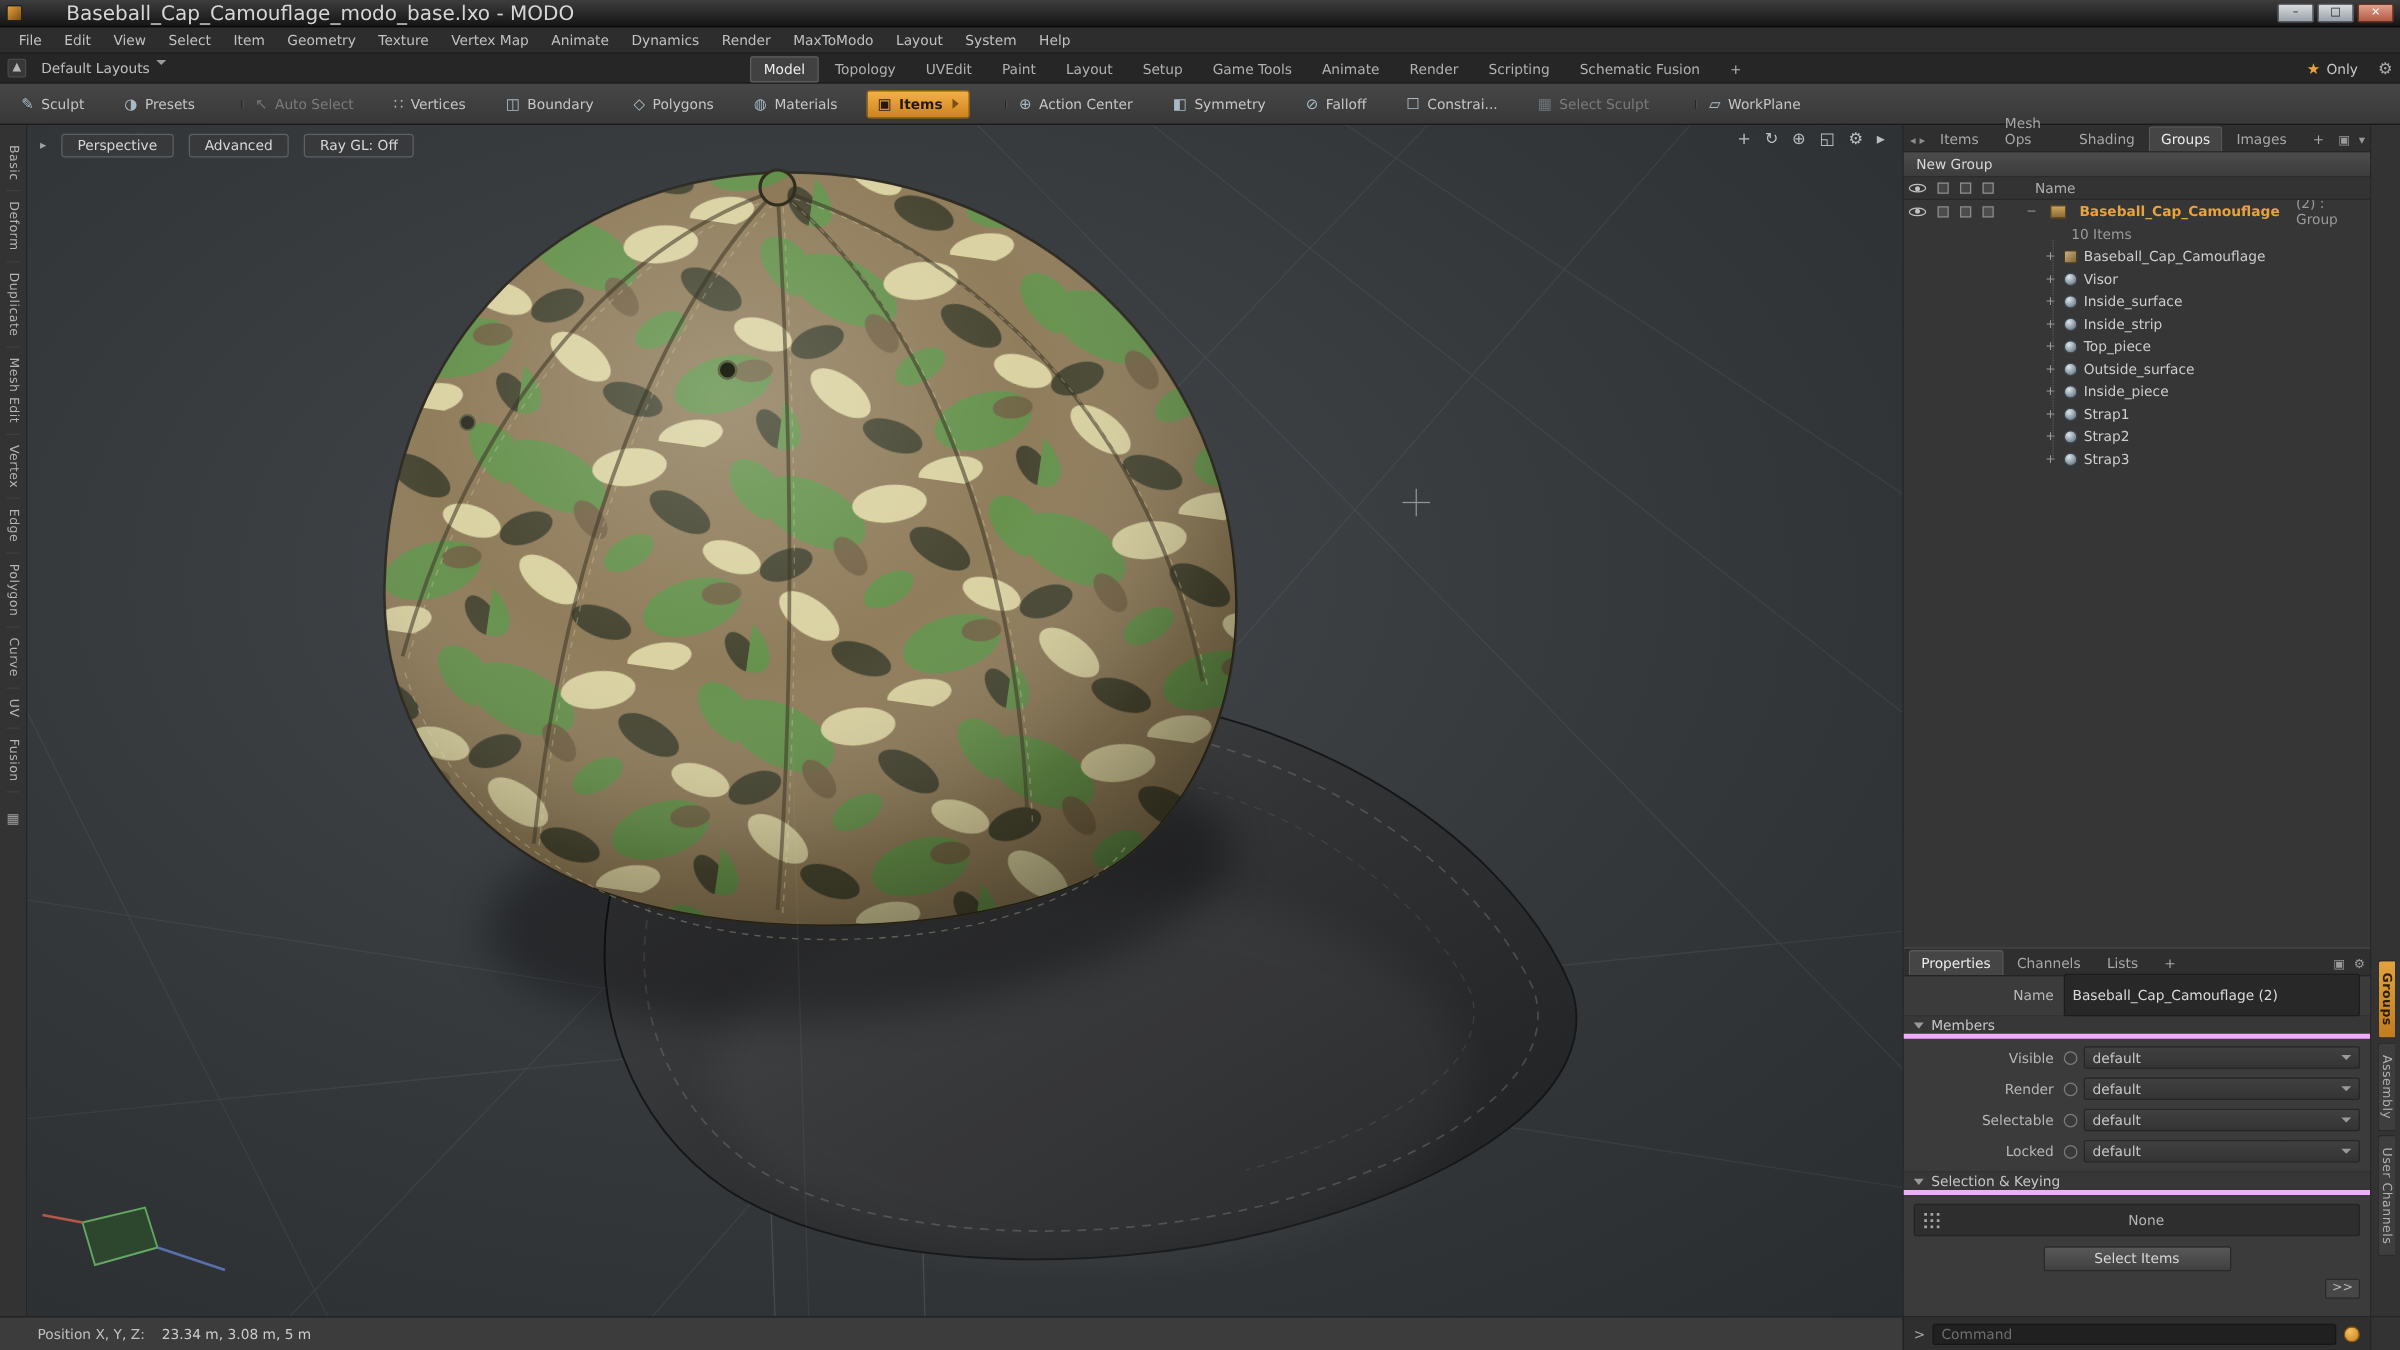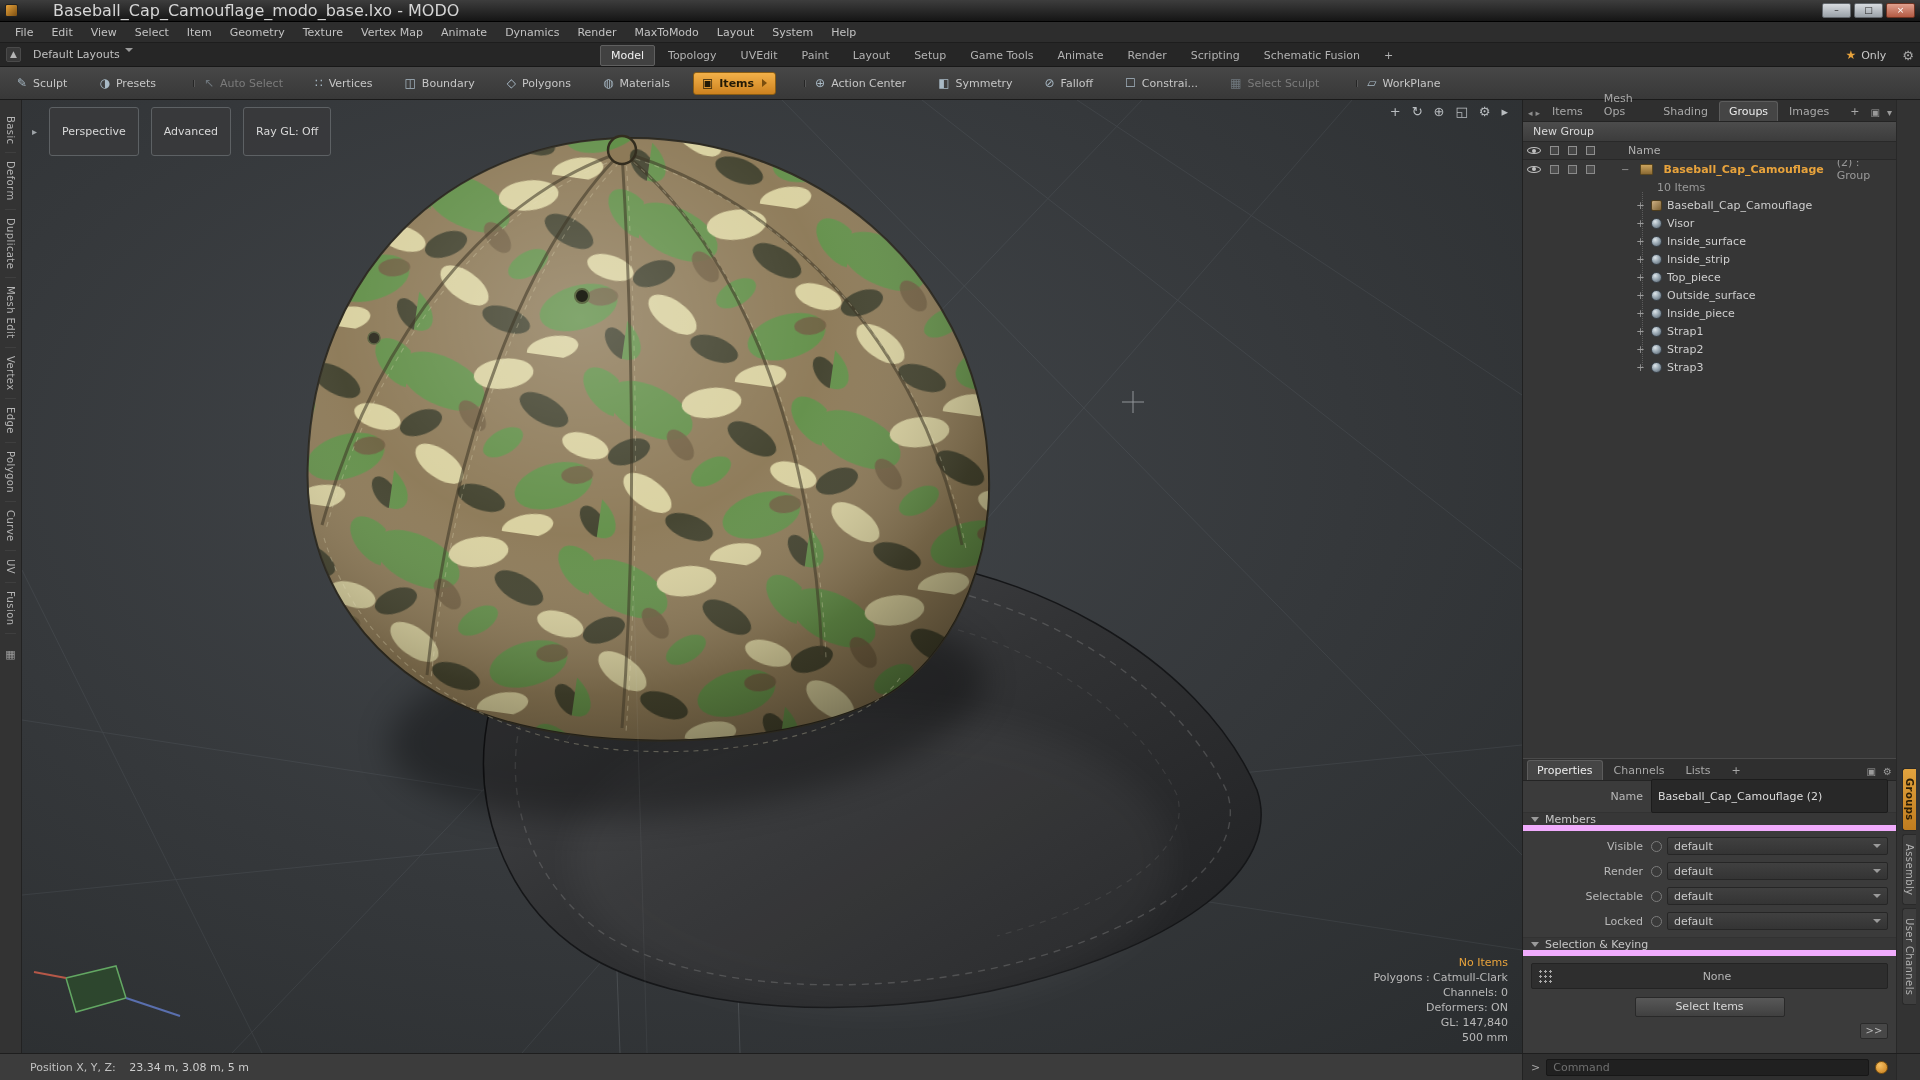--- a/index.html
+++ b/index.html
@@ -48,21 +48,21 @@
   .main{position:absolute;left:0;top:100px;right:0;bottom:27px;}
   .left-strip{position:absolute;left:0;top:0;bottom:0;width:22px;background:#333;border-right:1px solid #222;display:flex;flex-direction:column;align-items:center;padding-top:8px;}
   .vtab{writing-mode:vertical-rl;font-size:10px;color:#b5b5b5;padding:8px 0;letter-spacing:.4px;}
   .left-strip .vtab{border-bottom:1px solid #3f3f3f;}
   .strip-icon{margin-top:14px;color:#9a9a9a;font-size:11px;}
 
   .viewport{position:absolute;left:22px;top:0;width:1500px;height:953px;background:#36393c;overflow:hidden;}
   .vp-svg{position:absolute;inset:0;width:100%;height:100%;}
   .vp-buttons{position:absolute;left:10px;top:7px;display:flex;align-items:center;gap:12px;}
   .vp-menu-icon{color:#9fa4a8;font-size:10px;}
-  .vp-btn{background:rgba(56,58,60,.92);border:1px solid #5d6164;border-radius:3px;padding:17px 12px;color:#d8d8d8;}
+  .vp-btn{background:rgba(56,58,60,.92);border:1px solid #5d6164;border-radius:3px;padding:2px 12px;color:#d8d8d8;}
   .vp-nav{position:absolute;right:14px;top:5px;display:flex;align-items:center;gap:11px;color:#b9bdc0;font-size:13px;}
   .vp-nav span{line-height:1;}
   .vp-stats{position:absolute;right:14px;bottom:8px;text-align:right;line-height:15px;color:#b9b9b9;}
   .vp-stats .accent{color:#e8a33c;}
 
   
   .right-panel{position:absolute;left:1522px;top:0;width:374px;bottom:0;background:#3a3a3a;border-left:1px solid #202020;}
   .rp-tabs{height:22px;background:#2f2f2f;border-bottom:1px solid #242424;display:flex;align-items:flex-end;padding:0 4px;gap:1px;}
   .rp-tab{padding:3px 9px;color:#a8a8a8;border:1px solid transparent;border-bottom:none;border-radius:3px 3px 0 0;}
   .rp-tab.active{background:#454545;border-color:#5c5c5c;color:#ececec;}
@@ -95,21 +95,21 @@
   .child-label{color:#cecece;}
 
   
   .props{position:absolute;left:0;right:0;top:658px;bottom:0;background:#3b3b3b;border-top:1px solid #4a4a4a;}
   .prow{display:flex;align-items:center;height:20px;margin-top:5px;}
   .plabel{width:128px;text-align:right;padding-right:8px;color:#b8b8b8;flex:none;}
   .ctog{width:11px;height:11px;border-radius:50%;border:1px solid #7c7c7c;background:#3a3a3a;margin-right:5px;flex:none;}
   .pdrop{flex:1;height:18px;margin-right:8px;background:linear-gradient(#404040,#343434);border:1px solid #262626;border-radius:2px;display:flex;align-items:center;padding:0 6px;color:#c9c9c9;}
   .pdrop .dd-tri{margin-left:auto;}
   .name-input{flex:1;height:34px;margin-right:8px;background:#282828;border:1px solid #1c1c1c;border-radius:2px;color:#dcdcdc;padding:0 6px;font-family:inherit;font-size:11px;}
-  .sect{display:flex;align-items:center;gap:6px;height:19px;margin-top:6px;padding-left:8px;background:#373737;border-top:1px solid #323232;border-bottom:6px solid #f0abfc;color:#c6c6c6;}
+  .sect{display:flex;align-items:center;gap:6px;height:19px;margin-top:6px;padding-left:8px;background:#373737;border-top:1px solid #323232;border-bottom:4px solid #f0abfc;color:#c6c6c6;}
   .sect-arrow{width:0;height:0;border-top:5px solid #9a9a9a;border-left:4px solid transparent;border-right:4px solid transparent;}
   .none-field{display:flex;align-items:center;height:26px;margin:7px 8px 0 8px;background:#2e2e2e;border:1px solid #232323;border-radius:2px;padding:0 6px;color:#b5b5b5;}
   .dots-icon{width:15px;height:15px;background-image:radial-gradient(#a8a8a8 1px,transparent 1.3px);background-size:5px 5px;flex:none;}
   .none-label{flex:1;text-align:center;}
   .select-items{display:block;margin:8px auto 0;width:150px;height:20px;background:linear-gradient(#585858,#404040);border:1px solid #292929;border-radius:2px;color:#d7d7d7;text-align:center;line-height:18px;}
   .more-btn{display:block;margin:6px 8px 0 auto;width:28px;height:16px;background:#474747;border:1px solid #2a2a2a;border-radius:2px;color:#b9b9b9;text-align:center;line-height:14px;font-size:10px;}
 
   
   .right-strip{position:absolute;left:1896px;top:0;width:24px;bottom:0;background:#333;border-left:1px solid #282828;display:flex;flex-direction:column;align-items:center;}
   .right-strip .vtabs{margin-top:668px;display:flex;flex-direction:column;gap:3px;}
@@ -425,29 +425,20 @@
     <div class="vp-nav" data-name="viewport-nav-icons">
 
     <span data-name="viewport-icon-pan">+</span>
         <span data-name="viewport-icon-orbit">↻</span>
         <span data-name="viewport-icon-zoom">⊕</span>
         <span data-name="viewport-icon-maximize">◱</span>
         <span data-name="viewport-icon-settings">⚙</span>
         <span data-name="viewport-icon-flyout">▸</span>
       </div>
 
-    <div class="vp-stats" data-name="viewport-stats">
-
-    <div class="stat-line accent" data-name="viewport-stat-line">No Items</div>
-        <div class="stat-line" data-name="viewport-stat-line">Polygons : Catmull-Clark</div>
-        <div class="stat-line" data-name="viewport-stat-line">Channels: 0</div>
-        <div class="stat-line" data-name="viewport-stat-line">Deformers: ON</div>
-        <div class="stat-line" data-name="viewport-stat-line">GL: 147,840</div>
-        <div class="stat-line" data-name="viewport-stat-line">500 mm</div>
-      </div>
   </div>
 
   <div class="right-panel" data-name="right-panel">
 
     <div class="rp-tabs" data-name="item-list-tabs">
       <span class="tab-scroll" data-name="tab-scroll-left-icon">◂</span>
       <span class="tab-scroll" data-name="tab-scroll-right-icon">▸</span>
       <span style="display:flex;gap:1px;align-items:flex-end;">
 
       <span class="rp-tab" data-name="panel-tab">Items</span>

